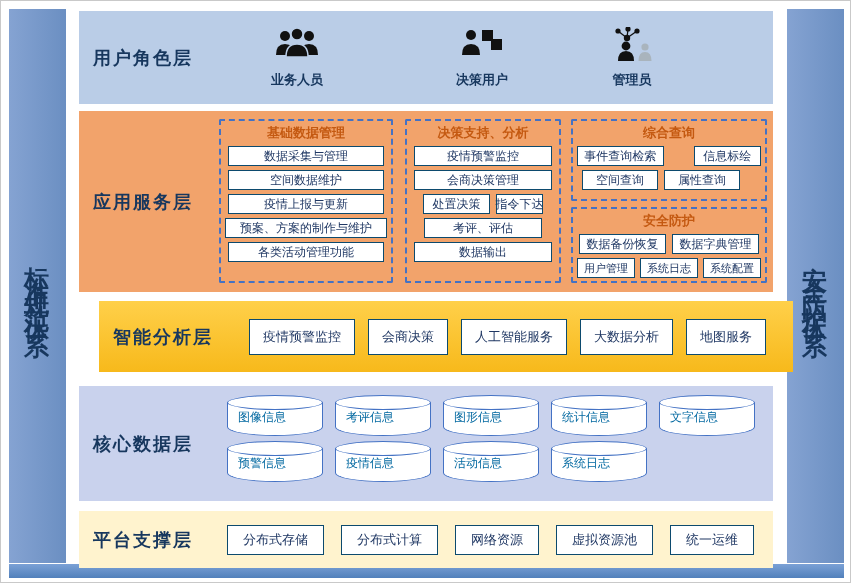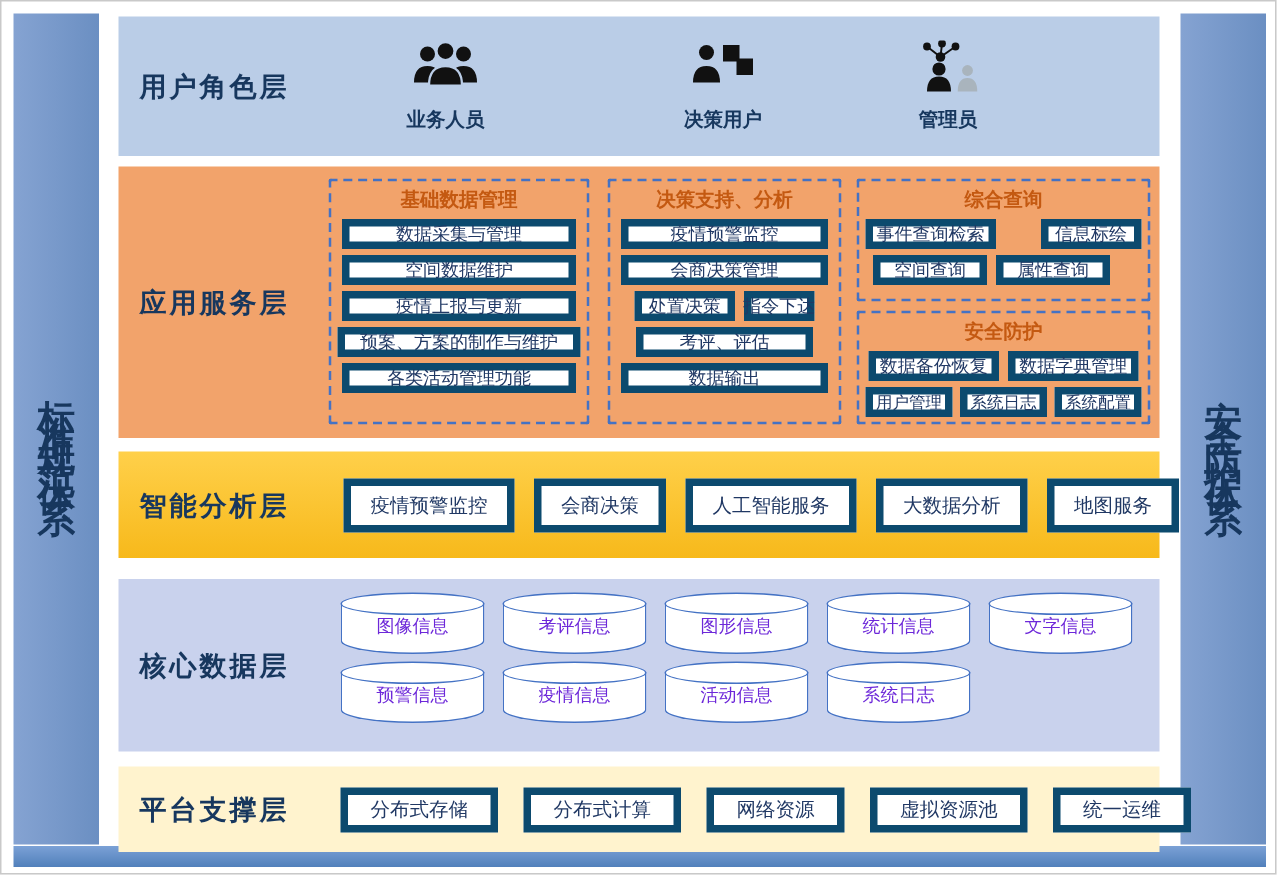--- a/index.html
+++ b/index.html
@@ -22,39 +22,39 @@
   .pillar.right { left:786px; }
   .base-strip {
     position:absolute; left:8px; top:563px; width:835px; height:14px;
     background:linear-gradient(to bottom,#7ba1d6,#51 80bb);
     background:linear-gradient(to bottom,#7ba1d6,#5180bb);
   }
   
   .band { position:absolute; left:78px; width:694px; }
   .band-user     { top:10px;  height:93px;  background:#BACDE7; }
   .band-app      { top:110px; height:181px; background:#F2A36B; }
-  .band-analysis { top:300px; height:71px;  background:linear-gradient(to bottom,#FFD04A,#F7B91B); }
+  .band-analysis { top:300px; height:71px;  background:linear-gradient(to bottom,#FFD04A,#F7B91B);margin-left:20px; }
   .band-data     { top:385px; height:115px; background:#C9D2ED; }
   .band-platform { top:510px; height:57px;  background:#FFF3CE; z-index:2; }
   .layer-label {
     position:absolute; left:14px; top:50%; transform:translateY(-50%);
     font-size:18px; font-weight:bold; color:#17375E; letter-spacing:2px; white-space:nowrap;
   }
   
   .role { position:absolute; width:92px; text-align:center; top:12px; }
   .role .ric { height:40px; display:flex; align-items:flex-end; justify-content:center; }
   .role .rlabel { margin-top:8px; font-size:13px; font-weight:bold; color:#17375E; }
   
   .panel {
     position:absolute; top:8px; border:2px dashed #4472C4; border-radius:2px;
     padding:2px 4px 4px 4px;
   }
   .panel-title { text-align:center; font-size:13px; font-weight:bold; color:#C45911; height:19px; line-height:19px; }
   .box {
-    background:#ffffff; border:5px solid #0c4a6e; color:#203864;
+    background:#ffffff; border:1px solid #0c4a6e; color:#203864;
     font-size:12px; display:flex; align-items:center; justify-content:center;
     height:20px; white-space:nowrap;
   }
   .panel .box { margin:4px auto 0 auto; }
   .brow { display:flex; justify-content:center; gap:6px; margin-top:4px; }
   .brow .box { margin:0; }
   
   .hrow { position:absolute; top:50%; transform:translateY(-50%); display:flex; align-items:center; }
   .hrow .box { height:36px; font-size:13px; padding:0 13px; }
   .band-platform .hrow .box { height:30px; padding:0 15px; }
@@ -62,22 +62,22 @@
   .cyl {
     position:absolute; width:96px; height:34px; background:#ffffff;
     border:1px solid #4472C4; border-top:none;
     border-radius:0 0 48px 48px / 0 0 9px 9px;
   }
   .cyl::before {
     content:""; position:absolute; left:-1px; right:-1px; top:-7px; height:13px;
     background:#ffffff; border:1px solid #4472C4; border-radius:50%;
   }
   .cyl span {
-    position:relative; z-index:1; display:block; text-align:center;
-    padding:9px 10px 0 10px; font-size:12px; color:#6d28d9; line-height:1.15;
+    position:relative; z-index:1; display:block; text-align:left;
+    padding:9px 10px 0 10px; font-size:12px; color:#0369a1; line-height:1.15;
   }
   .cyl.tall { height:48px; }
   .cyl.tall span { font-size:11px; padding-top:8px; }
 </style>
 </head>
 <body>
 
 <div class="canvas">
 
   <div class="pillar left">

